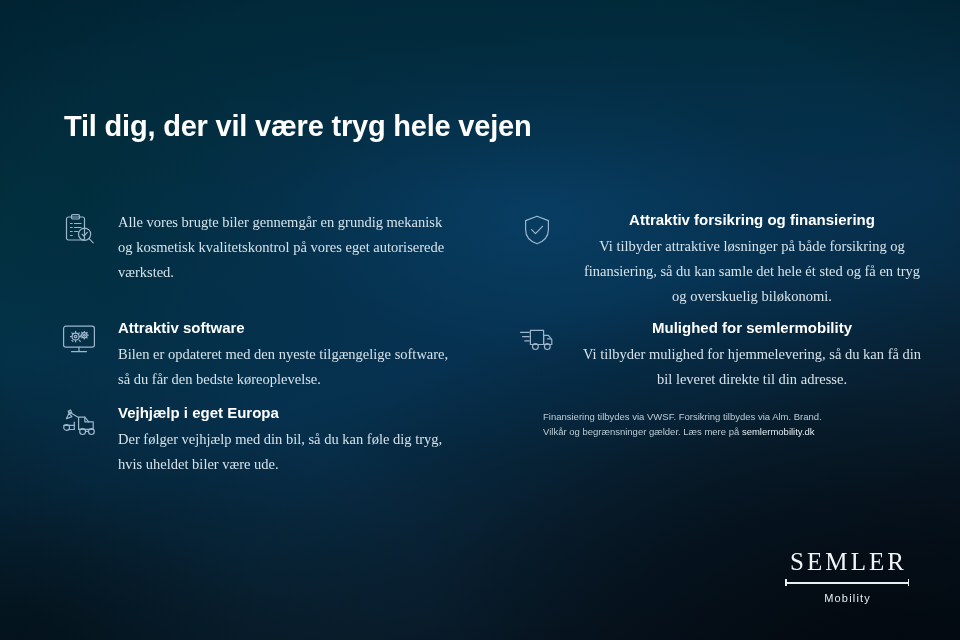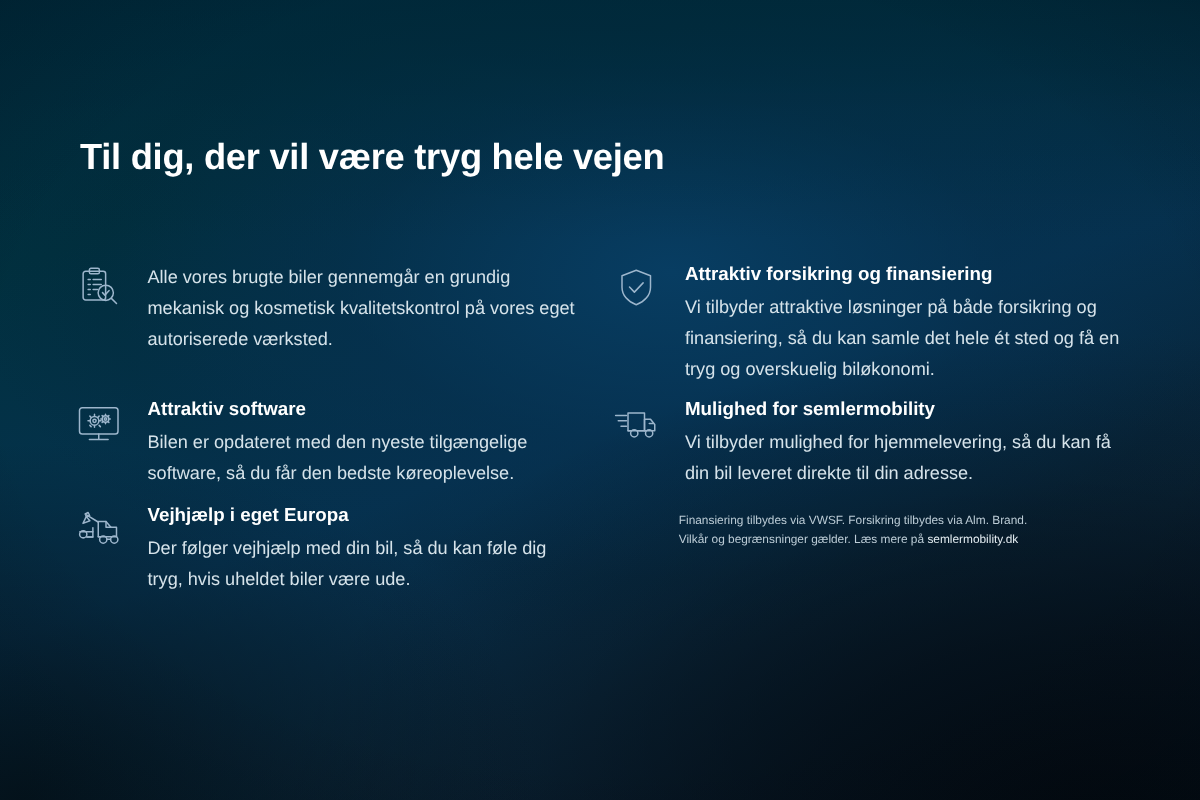--- a/index.html
+++ b/index.html
@@ -89,25 +89,26 @@
     color: #ffffff;
     line-height: 20px;
     margin-bottom: 4px;
     white-space: nowrap;
   }
   .feature-body {
     font-size: 14.5px;
     font-weight: 400;
     color: #d6e3ea;
     line-height: 25px;
+    font-family: Liberation Serif, serif;
   }
 
   
   .col-left  { left: 60px;  width: 400px; }
-  .col-right { left: 490px; width: 410px; }
+  .col-right { left: 518px; width: 410px; text-align: center; }
   .row-1 { top: 210px; }
   .row-2 { top: 318px; }
   .row-3 { top: 403px; }
 
   
   #legal {
     position: absolute;
     left: 543px;
     top: 409px;
     width: 350px;
@@ -282,15 +283,24 @@
         <div class="feature-title">Vejhjælp i eget Europa</div>
         <div class="feature-body">Der følger vejhjælp med din bil, så du kan føle dig tryg, hvis uheldet biler være ude.</div>
       </div>
     </div>
 
     <div id="legal">
       <div>Finansiering tilbydes via VWSF. Forsikring tilbydes via Alm. Brand.</div>
       <div><span>Vilkår og begrænsninger gælder. Læs mere på </span><b>semlermobility.dk</b></div>
     </div>
 
+    <div id="logo">
+      <div class="logo-word">SEMLER</div>
+      <div class="logo-rule">
+        <span class="cap l"></span>
+        <span class="bar"></span>
+        <span class="cap r"></span>
+      </div>
+      <div class="logo-sub">Mobility</div>
+    </div>
 
   </div>
 </div>
 
 </body></html>

